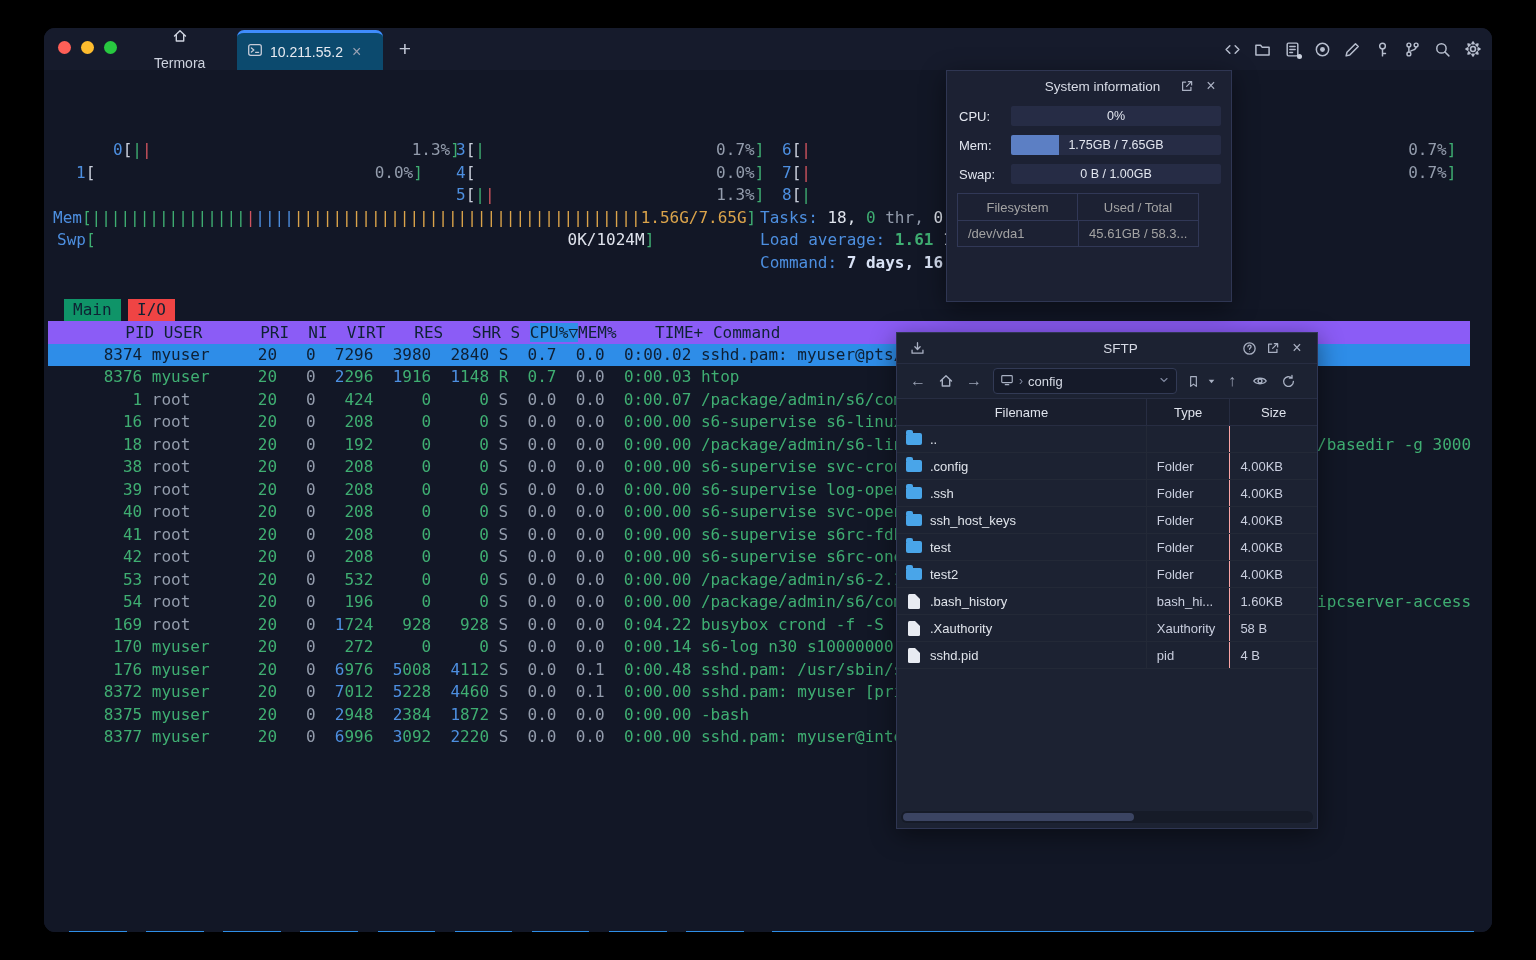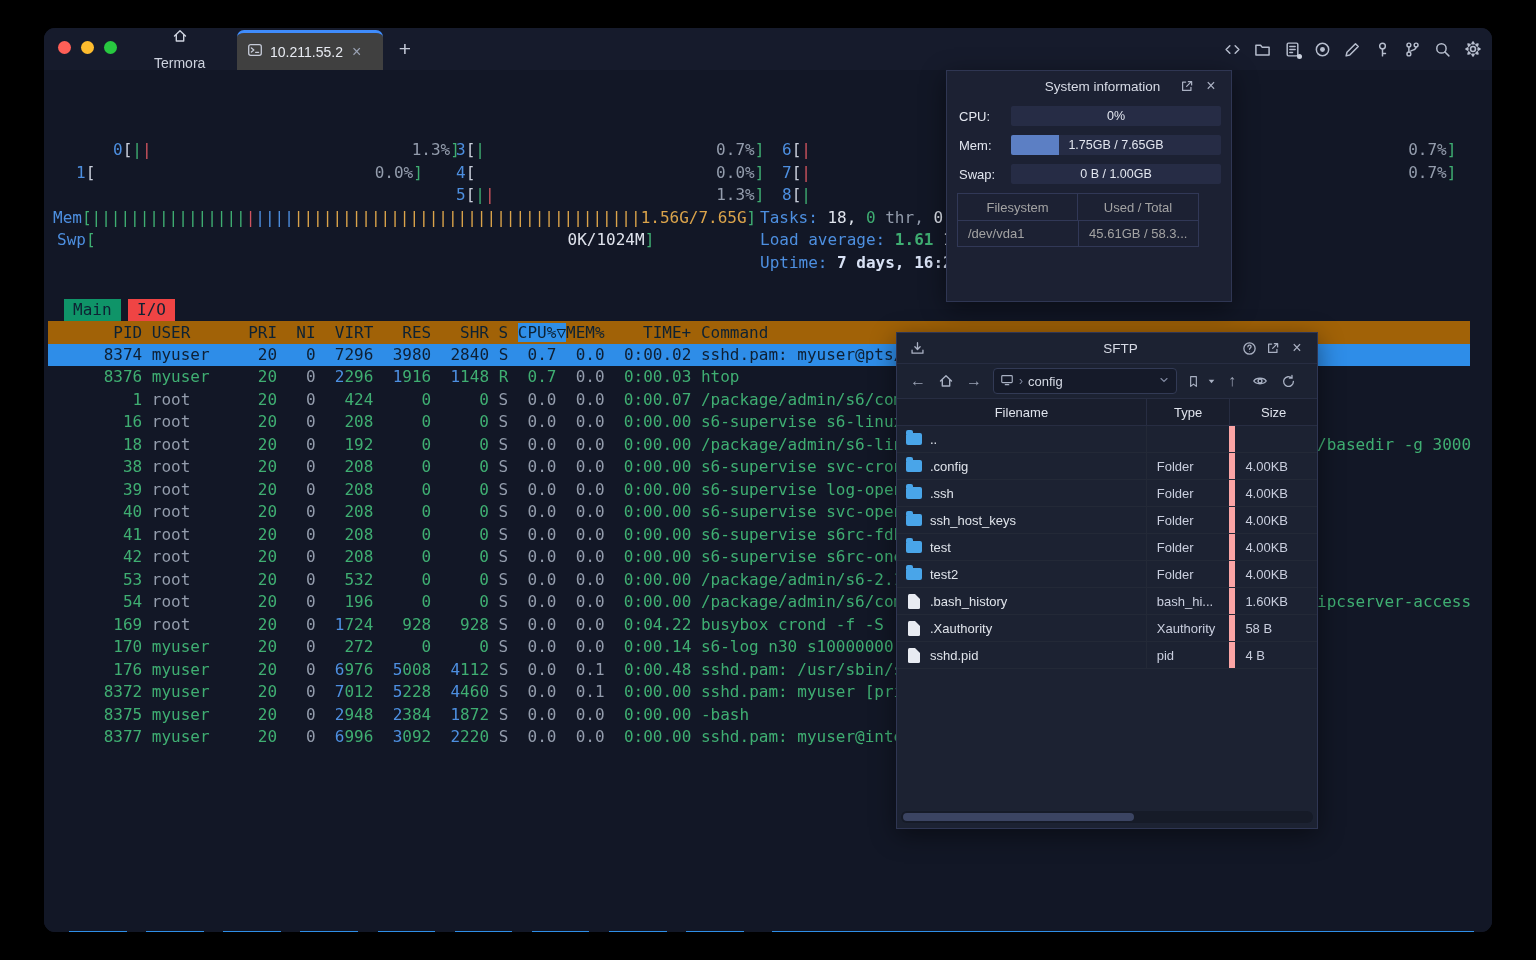--- a/index.html
+++ b/index.html
@@ -6,41 +6,41 @@
   *{box-sizing:border-box;}
   body{font-family:"Liberation Sans","DejaVu Sans",sans-serif;}
 
   .window{position:absolute;left:44px;top:28px;width:1448px;height:904px;background:#161b2c;border-radius:11px;overflow:hidden;}
 
   
   .titlebar{position:absolute;left:0;top:0;right:0;height:42px;background:#161b2c;}
   .traffic{position:absolute;top:13px;left:14px;display:flex;gap:10px;}
   .light{width:13px;height:13px;border-radius:50%;}
   .home-tab{position:absolute;left:96px;top:0;height:42px;display:flex;align-items:center;gap:8px;color:#ced3df;font-size:14px;padding:0 14px;flex-direction:column;}
-  .tab-active{position:absolute;left:193px;top:2px;width:146px;height:40px;background:#404040;border-top:3px solid #3f8cfd;border-radius:7px 7px 0 0;display:flex;align-items:center;gap:7px;padding:0 10px;color:#e8ebf2;font-size:14px;}
+  .tab-active{position:absolute;left:193px;top:2px;width:146px;height:40px;background:#0c4a6e;border-top:3px solid #3f8cfd;border-radius:7px 7px 0 0;display:flex;align-items:center;gap:7px;padding:0 10px;color:#e8ebf2;font-size:14px;}
   .tab-close{color:#9aa2b4;font-size:16px;line-height:1;margin-left:2px;}
   .newtab{position:absolute;left:346px;top:6px;width:30px;height:30px;color:#c2c8d6;font-size:21px;display:flex;align-items:center;justify-content:center;}
   .tb-icons{position:absolute;right:8px;top:7px;display:flex;gap:7px;}
   .ticon{width:23px;height:28px;display:flex;align-items:center;justify-content:center;position:relative;color:#b6bdcd;}
   .ticon svg{stroke:#b6bdcd;fill:none;stroke-width:1.4;stroke-linecap:round;stroke-linejoin:round;}
   .badge-dot{position:absolute;right:2px;bottom:4px;width:5px;height:5px;border-radius:50%;background:#ccd2df;}
 
   
   .term{position:absolute;left:0;top:42px;right:0;bottom:0;background:#121726;font-family:"DejaVu Sans Mono",monospace;font-size:16px;line-height:22.5px;}
   .tline{position:absolute;white-space:pre;}
   .tline span{white-space:pre;}
   .g{color:#3fae72;} .gb{color:#3fae72;font-weight:bold;}
   .b{color:#4d8fe0;} .cyan{color:#4d8fe0;}
   .dim{color:#939cac;} .wt{color:#dfe3ec;}
   .r{color:#d0545e;} .o{color:#dba44b;}
   .br{color:#c9cfdb;} .gbr{color:#3fae72;}
   .upt{color:#d9e2f5;font-weight:bold;}
 
   .htab{position:absolute;height:22.5px;padding:0 9px;font-size:16px;font-family:"DejaVu Sans Mono",monospace;line-height:22.5px;color:#0e2233;}
-  .hdr-band{position:absolute;left:4px;width:1422px;height:23px;background:#a16207;color:#0e2233;white-space:pre;padding-left:46px;line-height:23px;}
+  .hdr-band{position:absolute;left:4px;width:1422px;height:23px;background:#8b5cf6;color:#0e2233;white-space:pre;padding-left:58px;line-height:23px;}
   .hdr-band .hsel{background:#2f8fe8;}
   .prow{position:absolute;left:4px;width:1422px;height:22.5px;white-space:pre;padding-left:46px;}
   .prow.sel{background:#2e8de8;}
   .prow.sel span{color:#0e1f33 !important;}
 
   .frag{position:absolute;color:#3fae72;white-space:pre;}
 
   .fbar{position:absolute;left:6px;top:861px;width:1424px;height:22.5px;display:flex;white-space:pre;}
   .fk{color:#3fae72;}
   .fl{background:#2f8fe8;color:#17293f;}
@@ -77,21 +77,21 @@
   .crumb .sep{color:#8089a0;font-size:12px;}
   .crumb .sp{flex:1;}
   .sf-headers{display:flex;height:27px;background:#191e2d;border-bottom:1px solid #272d42;color:#dfe3ec;font-size:13px;}
   .sf-h{display:flex;align-items:center;justify-content:center;}
   .sf-h + .sf-h{border-left:1px solid #272d42;}
   .sf-rows{position:relative;}
   .srow{display:flex;height:27px;font-size:13px;color:#dfe3ea;border-bottom:1px solid #232937;}
   .scell{display:flex;align-items:center;}
   .c-name{width:250px;padding-left:9px;gap:8px;}
   .c-type{width:84px;padding-left:10px;border-left:1px solid #232937;color:#c9cede;}
-  .c-size{width:88px;padding-left:10px;border-left:6px solid #fca5a5;color:#c9cede;}
+  .c-size{width:88px;padding-left:10px;border-left:1px solid #fca5a5;color:#c9cede;}
   .ico-folder{width:16px;height:12px;background:#49a5e9;border-radius:2px;position:relative;flex:0 0 16px;}
   .ico-folder:before{content:"";position:absolute;left:0;top:-3px;width:7px;height:4px;background:#49a5e9;border-radius:2px 2px 0 0;}
   .ico-file{width:12px;height:15px;background:#e8ebf2;border-radius:1.5px;position:relative;flex:0 0 12px;margin:0 2px;}
   .ico-file:before{content:"";position:absolute;right:0;top:0;border-style:solid;border-width:0 5px 5px 0;border-color:transparent #1c2232 transparent transparent;}
   .hscroll{position:absolute;left:4px;right:4px;bottom:5px;height:12px;background:#161b28;border-radius:6px;}
   .hthumb{position:absolute;left:2px;top:2px;height:8px;width:56%;background:#3b4462;border-radius:4px;}
 </style>
 </head>
 <body>
 
@@ -186,21 +186,21 @@
       <div class="tline" style="left: 412px; top: 69px;"><span class="cyan">3</span><span class="br">[</span><span class="g">|</span><span>                        </span><span class="dim">0.7%</span><span class="gbr">]</span></div>
       <div class="tline" style="left: 412px; top: 91.5px;"><span class="cyan">4</span><span class="br">[</span><span>                         </span><span class="dim">0.0%</span><span class="gbr">]</span></div>
       <div class="tline" style="left: 412px; top: 114px;"><span class="cyan">5</span><span class="br">[</span><span class="g">|</span><span class="r">|</span><span>                       </span><span class="dim">1.3%</span><span class="gbr">]</span></div>
       <div class="tline" style="left: 738px; top: 69px;"><span class="cyan">6</span><span class="br">[</span><span class="r">|</span><span>                                                              </span><span class="dim">0.7%</span><span class="gbr">]</span></div>
       <div class="tline" style="left: 738px; top: 91.5px;"><span class="cyan">7</span><span class="br">[</span><span class="r">|</span><span>                                                              </span><span class="dim">0.7%</span><span class="gbr">]</span></div>
       <div class="tline" style="left: 738px; top: 114px;"><span class="cyan">8</span><span class="br">[</span><span class="g">|</span></div>
       <div class="tline" style="left: 9px; top: 136.5px;"><span class="cyan">Mem</span><span class="gbr">[</span><span class="g">||||||||||||||||</span><span class="r">|</span><span class="b">||||</span><span class="o">||||||||||||||||||||||||||||||||||||</span><span class="o">1.56G/7.65G</span><span class="gbr">]</span></div>
       <div class="tline" style="left: 13px; top: 159px;"><span class="cyan">Swp</span><span class="gbr">[</span><span>                                                 </span><span class="wt">0K/1024M</span><span class="gbr">]</span></div>
       <div class="tline" style="left: 716px; top: 136.5px;"><span class="cyan">Tasks: </span><span class="wt">18, </span><span class="g">0 </span><span class="dim">thr, </span><span class="wt">0 </span><span class="dim">k</span></div>
       <div class="tline" style="left: 716px; top: 159px;"><span class="cyan">Load average: </span><span class="gb">1.61 </span><span class="wt">1.</span></div>
-      <div class="tline" style="left: 716px; top: 181.5px;"><span class="cyan">Uptime: </span><span class="upt">7 days, 16:28</span></div>
+      <div class="tline" style="left: 716px; top: 181.5px;"><span class="cyan">Command: </span><span class="upt">7 days, 16:28</span></div>
       <div class="htab" style="left: 20px; top: 228.5px; background: rgb(15, 148, 104);">Main</div>
       <div class="htab" style="left: 84px; top: 228.5px; background: #ef4444;">I/O</div>
       <div class="hdr-band" style="top: 251px;"><span>  PID USER      PRI  NI  VIRT   RES   SHR S </span><span class="hsel">CPU%▽</span><span>MEM%    TIME+ Command</span></div>
       <div class="prow sel" style="top: 273.5px;"><span class="g"> 8374</span><span> </span><span class="g">myuser    </span><span class="g"> 20</span><span class="dim">   0</span><span class="b">  7</span><span class="g">296</span><span class="b">  3</span><span class="g">980</span><span class="b">  2</span><span class="g">840</span><span class="dim"> S</span><span class="g">  0.7</span><span class="dim">  0.0</span><span class="g">  0:00.02</span><span class="g"> sshd.pam: myuser@pts/1</span></div>
       <div class="prow" style="top: 296px;"><span class="g"> 8376</span><span> </span><span class="g">myuser    </span><span class="g"> 20</span><span class="dim">   0</span><span class="b">  2</span><span class="g">296</span><span class="b">  1</span><span class="g">916</span><span class="b">  1</span><span class="g">148</span><span class="g"> R</span><span class="g">  0.7</span><span class="dim">  0.0</span><span class="g">  0:00.03</span><span class="g"> htop</span></div>
       <div class="prow" style="top: 318.5px;"><span class="g">    1</span><span> </span><span class="dim">root      </span><span class="g"> 20</span><span class="dim">   0</span><span class="g">   424</span><span class="g">     0</span><span class="g">     0</span><span class="dim"> S</span><span class="dim">  0.0</span><span class="dim">  0.0</span><span class="g">  0:00.07</span><span class="g"> /package/admin/s6/command/s6-</span></div>
       <div class="prow" style="top: 341px;"><span class="g">   16</span><span> </span><span class="dim">root      </span><span class="g"> 20</span><span class="dim">   0</span><span class="g">   208</span><span class="g">     0</span><span class="g">     0</span><span class="dim"> S</span><span class="dim">  0.0</span><span class="dim">  0.0</span><span class="g">  0:00.00</span><span class="g"> s6-supervise s6-linux-init-sh</span></div>
       <div class="prow" style="top: 363.5px;"><span class="g">   18</span><span> </span><span class="dim">root      </span><span class="g"> 20</span><span class="dim">   0</span><span class="g">   192</span><span class="g">     0</span><span class="g">     0</span><span class="dim"> S</span><span class="dim">  0.0</span><span class="dim">  0.0</span><span class="g">  0:00.00</span><span class="g"> /package/admin/s6-linux-init/</span></div>
       <div class="prow" style="top: 386px;"><span class="g">   38</span><span> </span><span class="dim">root      </span><span class="g"> 20</span><span class="dim">   0</span><span class="g">   208</span><span class="g">     0</span><span class="g">     0</span><span class="dim"> S</span><span class="dim">  0.0</span><span class="dim">  0.0</span><span class="g">  0:00.00</span><span class="g"> s6-supervise svc-cron</span></div>
       <div class="prow" style="top: 408.5px;"><span class="g">   39</span><span> </span><span class="dim">root      </span><span class="g"> 20</span><span class="dim">   0</span><span class="g">   208</span><span class="g">     0</span><span class="g">     0</span><span class="dim"> S</span><span class="dim">  0.0</span><span class="dim">  0.0</span><span class="g">  0:00.00</span><span class="g"> s6-supervise log-openssh-serv</span></div>

